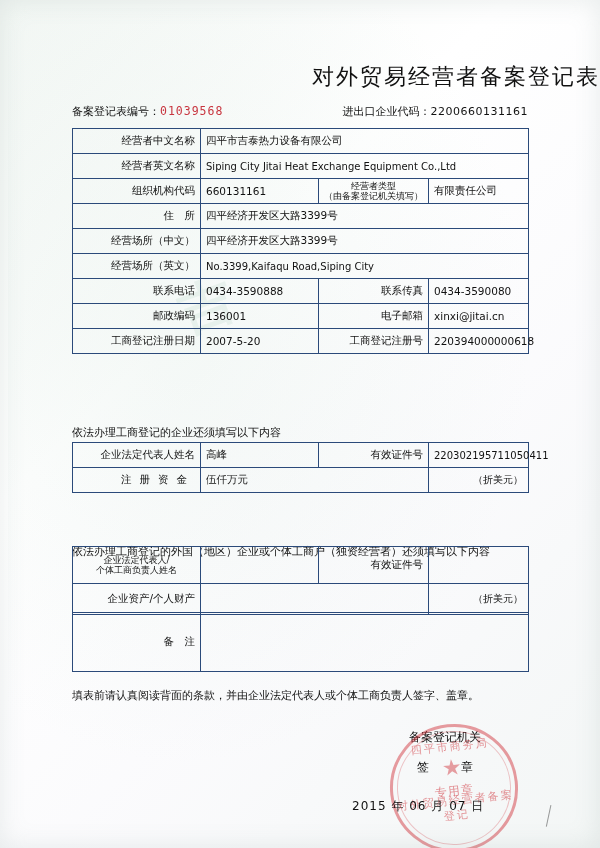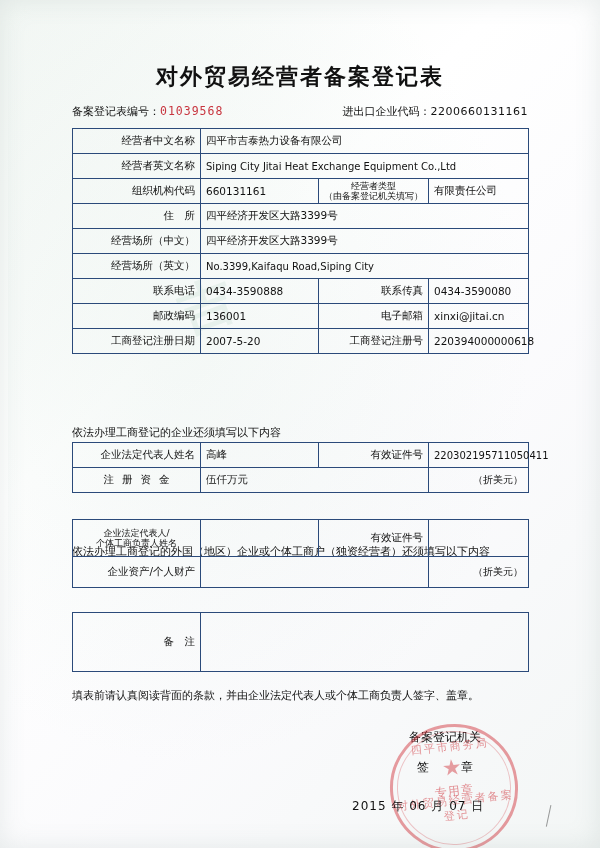--- a/index.html
+++ b/index.html
@@ -27,23 +27,23 @@
     position: absolute;
     left: 8px; top: 8px; right: 8px; bottom: 8px;
     background: radial-gradient(ellipse at 30% 40%, rgba(205,225,215,0.22), rgba(255,255,255,0) 60%);
     pointer-events: none;
   }
   .title {
     position: absolute;
     top: 62px;
     left: 0;
     width: 600px;
-    text-align: center;
+    text-align: right;
     font-size: 22px;
-    font-weight: bold;
+    font-weight: normal;
     letter-spacing: 2px;
     color: #111;
     font-family: "DejaVu Sans", "Liberation Sans", sans-serif;
   }
   .headline-row {
     position: absolute;
     top: 104px;
     left: 72px;
     width: 456px;
     font-size: 11px;
@@ -86,21 +86,21 @@
     padding: 1px 5px;
     vertical-align: middle;
     color: #111;
   }
   td.lbl {
     text-align: right;
     font-size: 10.5px;
     white-space: nowrap;
   }
   td.lbl-sp {
-    text-align: center;
+    text-align: right;
     letter-spacing: 8px;
     text-indent: 8px;
     white-space: nowrap;
   }
   td.val {
     text-align: left;
     padding-left: 8px;
     font-size: 10.5px;
   }
   td.val-en {
@@ -336,21 +336,21 @@
       <tr>
         <td class="lbl-sp">注册资金</td>
         <td class="val" colspan="2">伍仟万元</td>
         <td class="right-note">（折美元）</td>
       </tr>
     </tbody>
   </table>
 
   <div class="section-head" style="top:544px;">依法办理工商登记的外国（地区）企业或个体工商户（独资经营者）还须填写以下内容</div>
 
-  <table class="main" style="top:519px;padding-left:12px;">
+  <table class="main" style="top:546px;padding-left:12px;">
     <colgroup>
       <col style="width:128px">
       <col style="width:118px">
       <col style="width:110px">
       <col style="width:100px">
     </colgroup>
     <tbody>
       <tr>
         <td class="small2" style="height:34px;">
           <div>企业法定代表人/</div>

